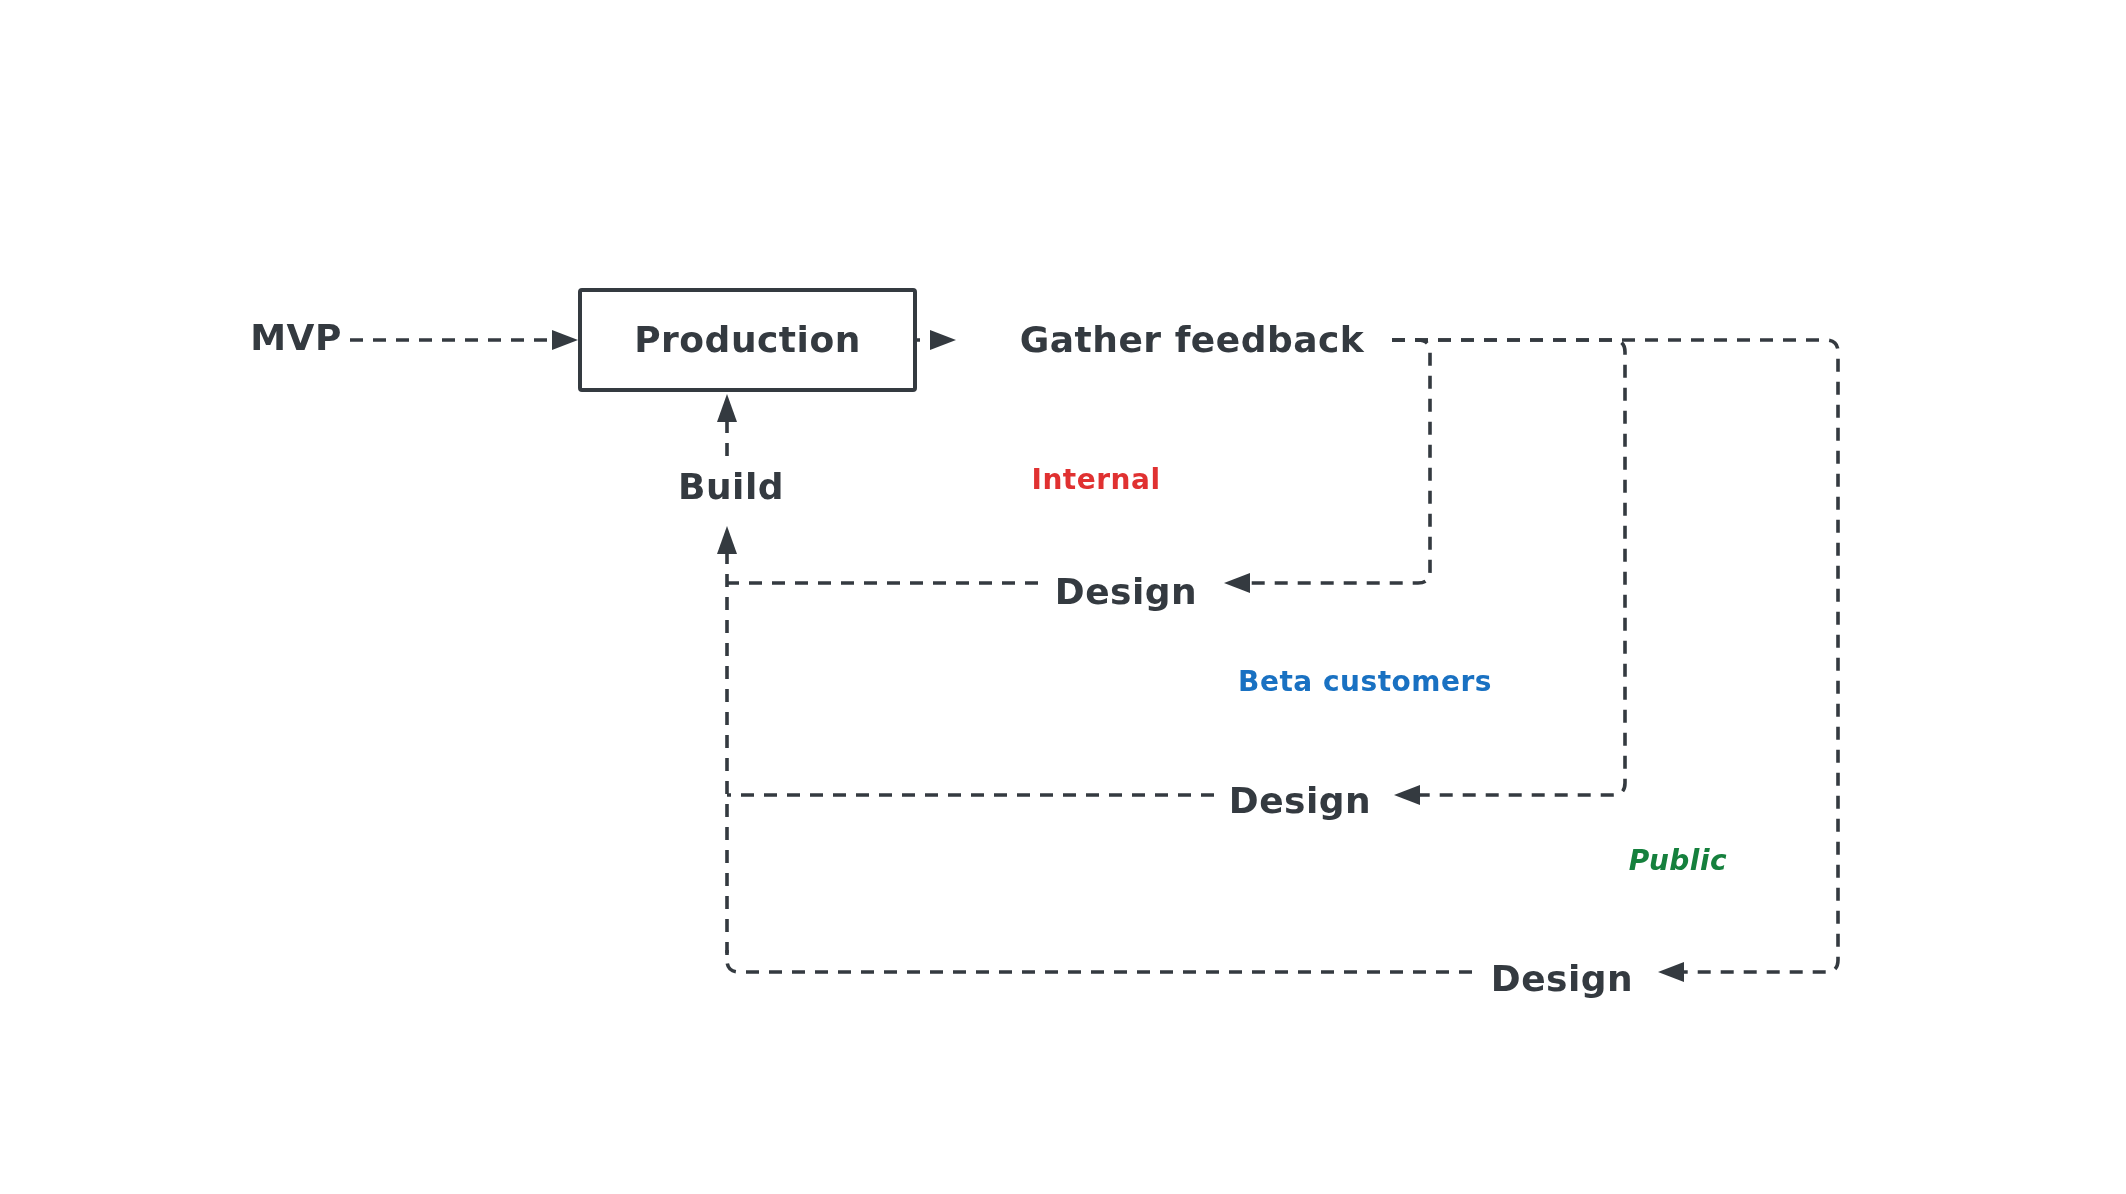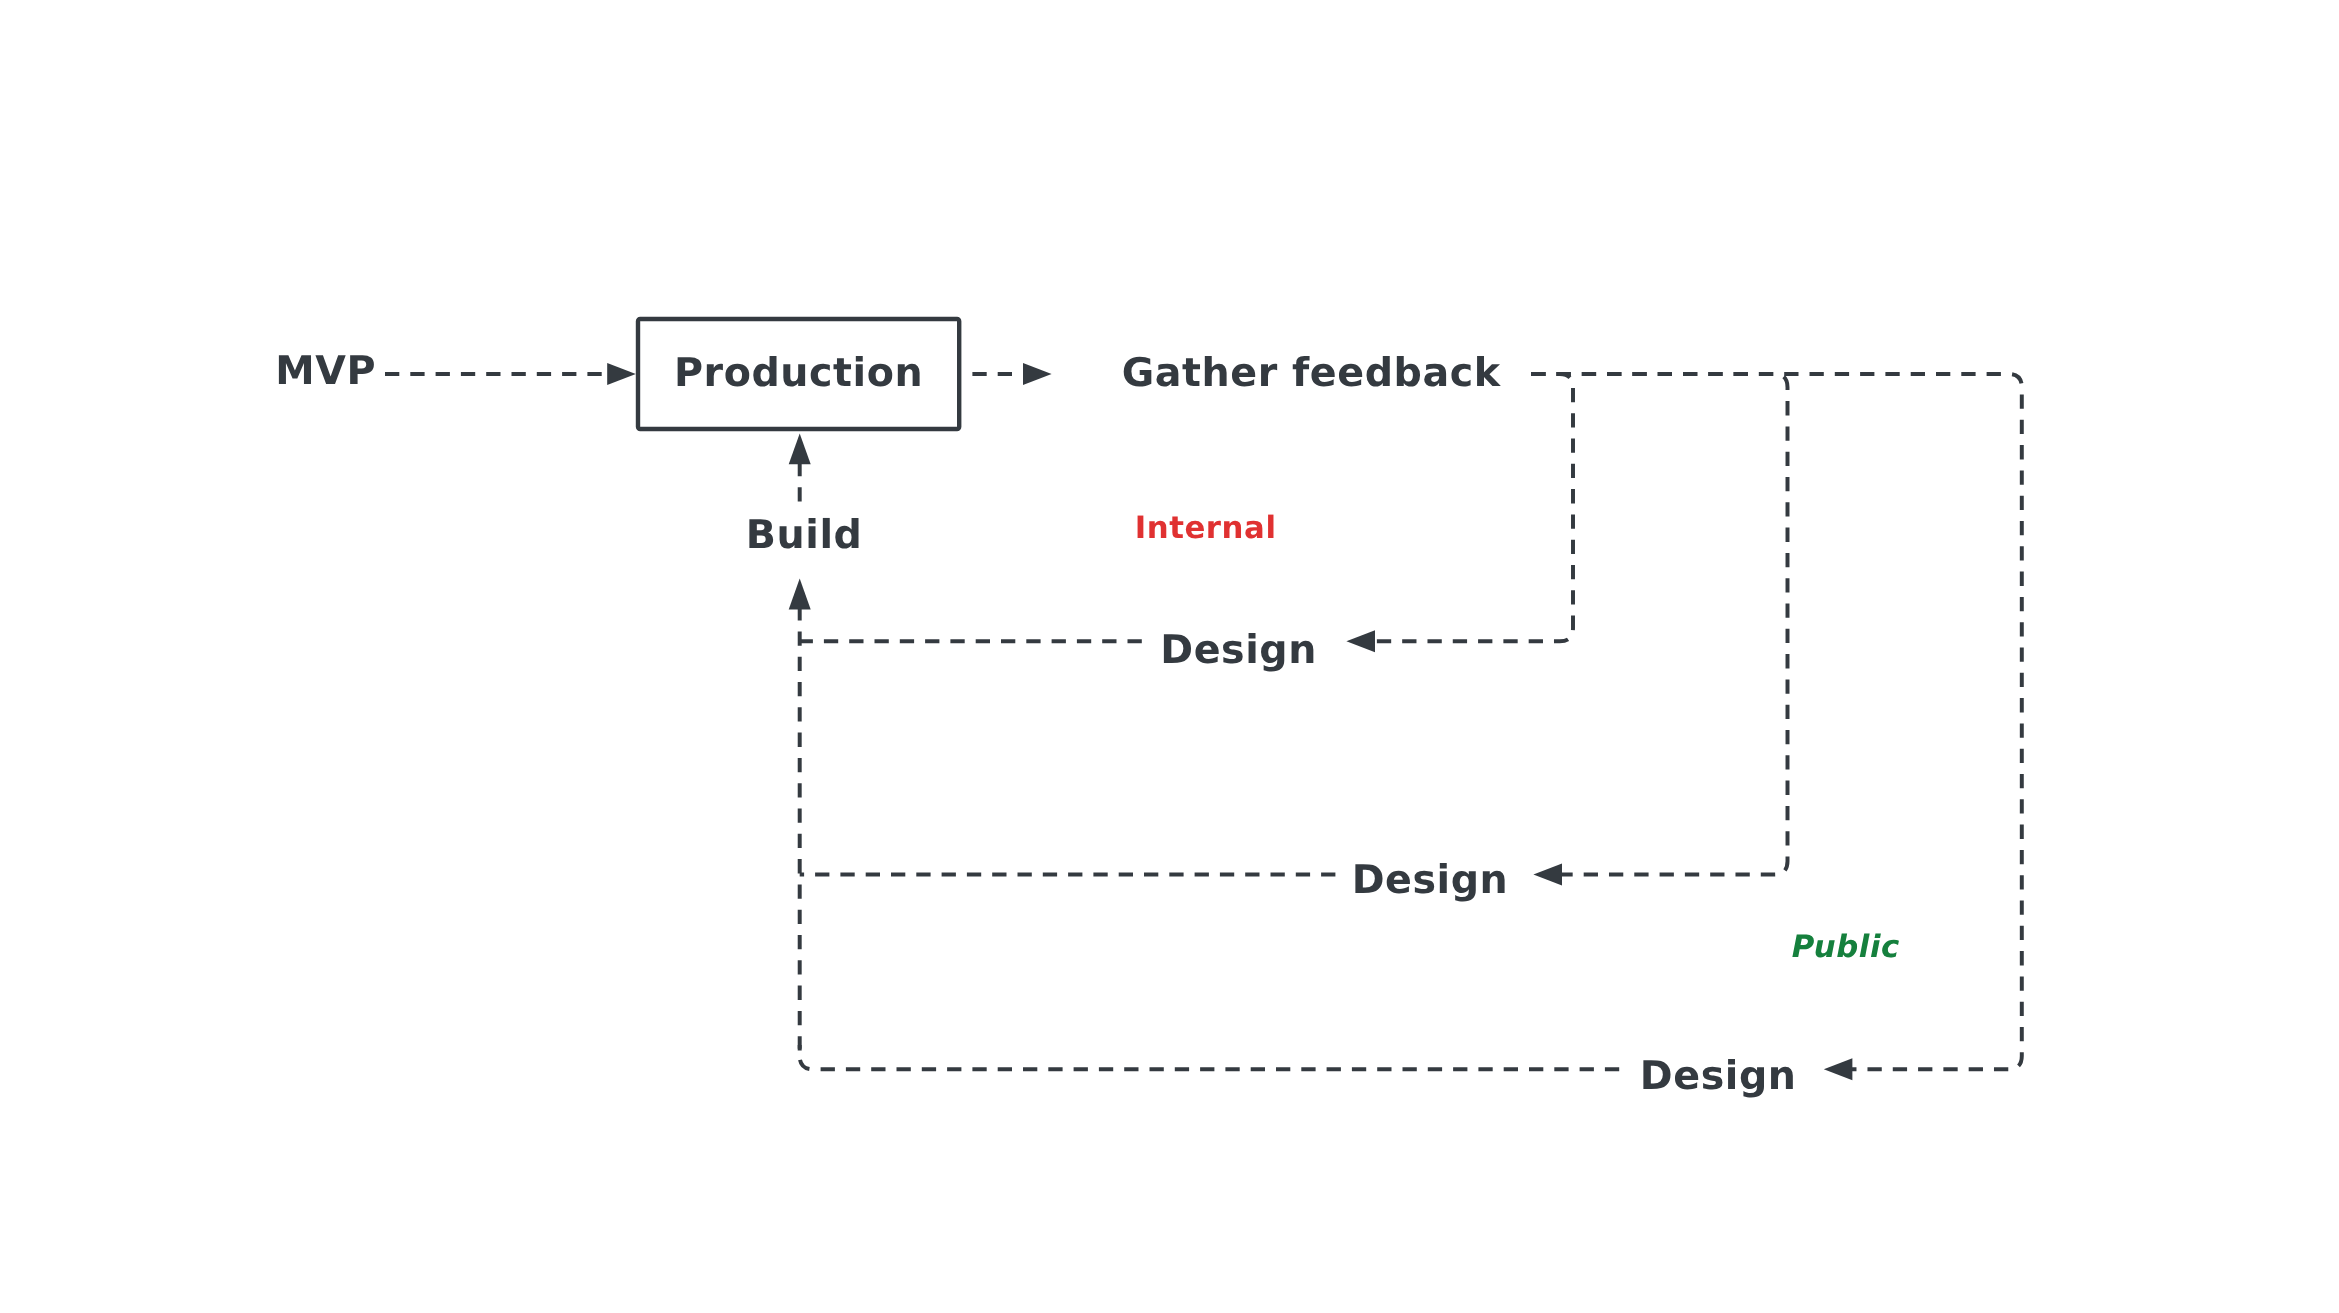--- a/index.html
+++ b/index.html
@@ -28,21 +28,21 @@
     font-weight: 600;
     letter-spacing: 0.5px;
     white-space: nowrap;
     line-height: 1;
   }
   .loop-lbl { font-size: 28px; }
   #production-box {
     position: absolute;
     left: 578px;
     top: 288px;
-    width: 296px;
+    width: 339px;
     height: 104px;
     border: 4px solid #343a40;
     border-radius: 4px;
     background: #ffffff;
     box-sizing: border-box;
     display: flex;
     align-items: center;
     justify-content: center;
   }
   #production-box .lbl { position: static; transform: none; }
@@ -106,18 +106,19 @@
     <div class="lbl">Production</div>
   </div>
 
   <div class="lbl" style="left:1192px; top:340px;">Gather feedback</div>
 
   <div class="lbl" style="left:731px; top:487px;">Build</div>
 
   <div class="lbl loop-lbl" style="left: 1096px; top: 480px; color: rgb(224, 49, 49);">Internal</div>
   <div class="lbl" style="left:1126px; top:592px;">Design</div>
 
+  <div class="lbl loop-lbl" style="left: 1365px; top: 682px; color: rgb(25, 113, 194);">Beta customers</div>
   <div class="lbl" style="left:1300px; top:801px;">Design</div>
 
   <div class="lbl loop-lbl" style="left: 1678px; top: 861px; color: #15803d; font-style: italic;">Public</div>
   <div class="lbl" style="left:1562px; top:979px;">Design</div>
 
 </div>
 
 </body></html>

